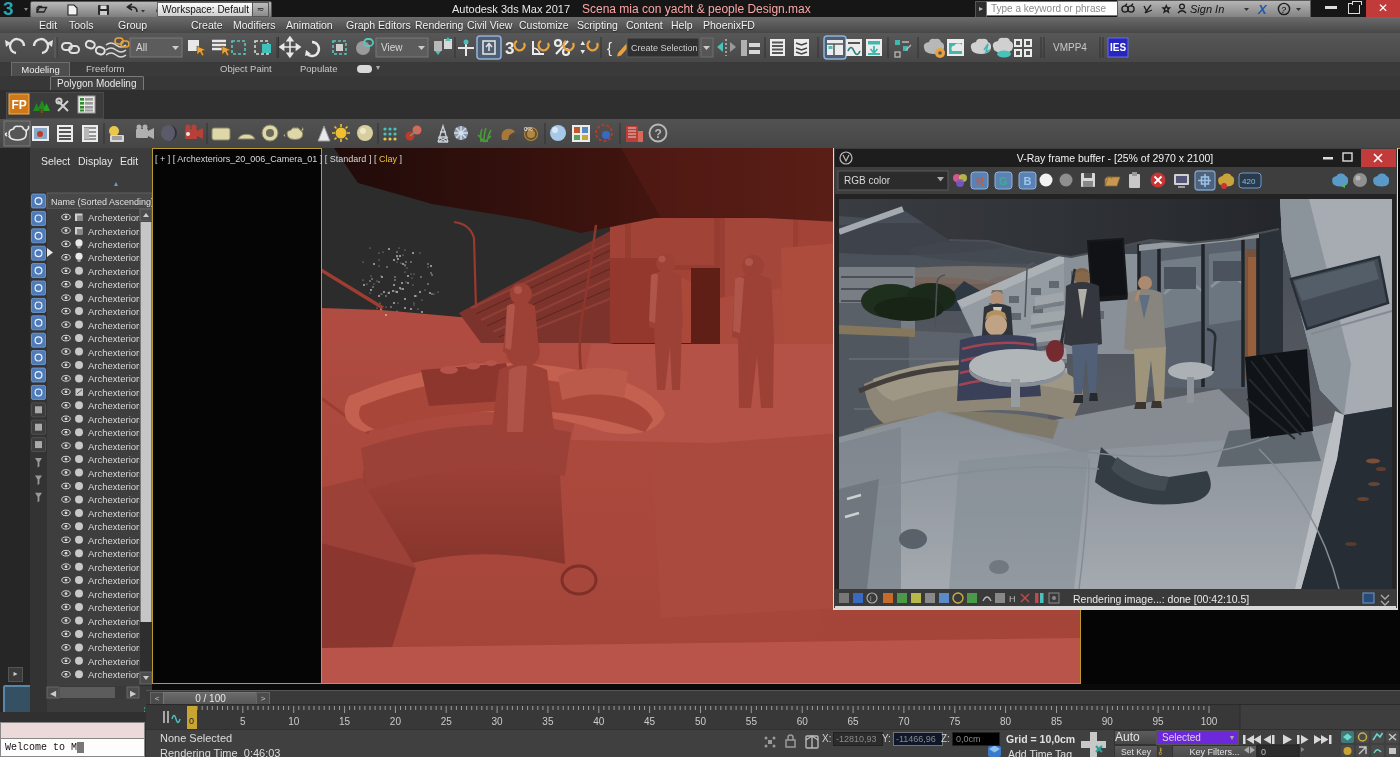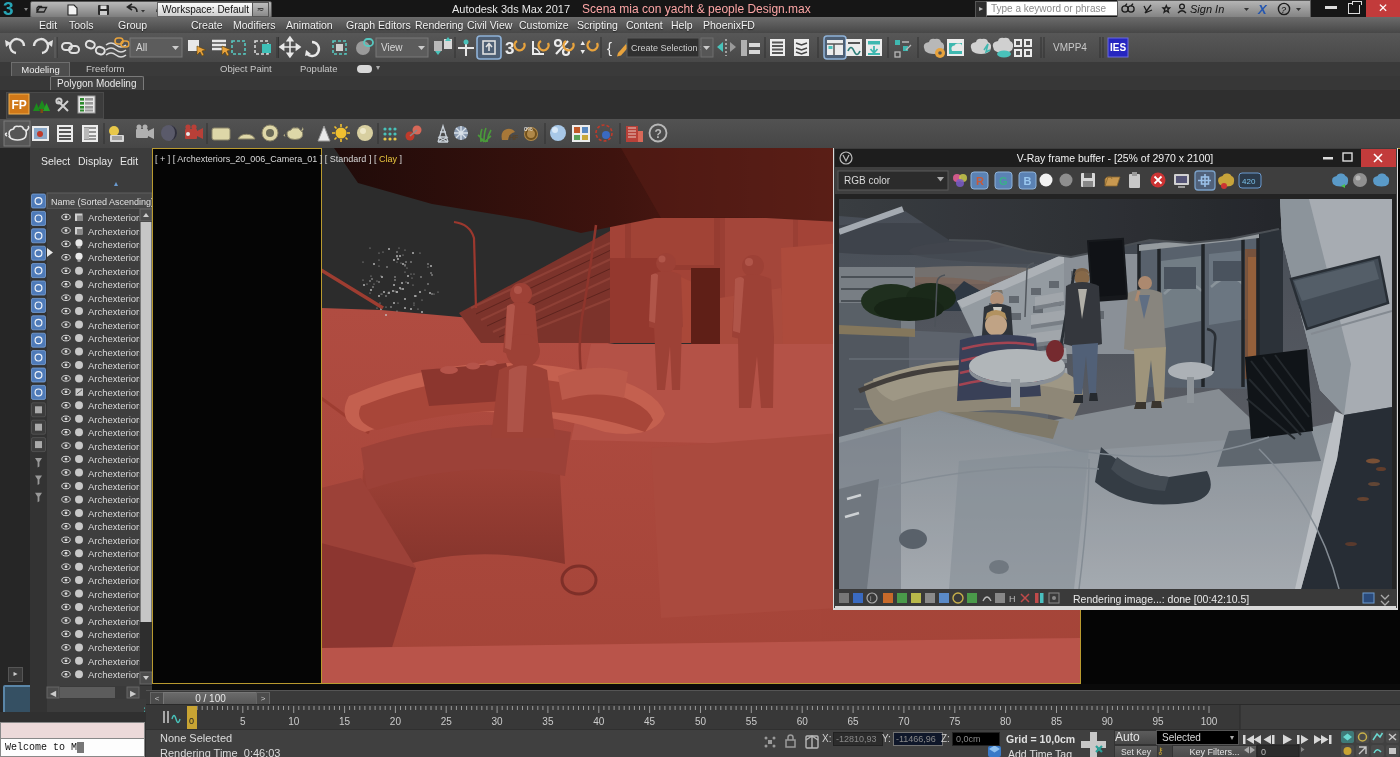--- a/index.html
+++ b/index.html
@@ -926,21 +926,21 @@
   <div class="abs" style="left:822px;top:3px;font-size:10px;color:#cfcfcf;">X:</div>
   <div class="abs" style="left:833px;top:2px;width:44px;height:12px;background:#2c2c2c;border:1px solid #222;color:#8a8a8a;font-size:9px;line-height:12px;padding:0 2px;overflow:hidden;">-12810,93</div>
   <div class="abs" style="left:882px;top:3px;font-size:10px;color:#cfcfcf;">Y:</div>
   <div class="abs" style="left:893px;top:2px;width:44px;height:12px;background:#0f172a;border:1px solid #737373;color:#8a8a8a;font-size:9px;line-height:12px;padding:0 2px;overflow:hidden;">-11466,96</div>
   <div class="abs" style="left:941px;top:3px;font-size:10px;color:#cfcfcf;">Z:</div>
   <div class="abs" style="left:952px;top:2px;width:40px;height:12px;background:#000000;border:1px solid #222;color:#8a8a8a;font-size:9px;line-height:12px;padding:0 3px;">0,0cm</div>
   <div class="abs" style="left:1006px;top:3px;font-size:10.5px;color:#e0e0e0;font-weight:bold;">Grid = 10,0cm</div>
   <div class="abs" style="left:1008px;top:18px;font-size:10.5px;color:#e0e0e0;">Add Time Tag</div>
   <div class="abs" style="left:1114px;top:0px;width:42px;height:13px;background:linear-gradient(#5c5c5c,#474747);border:1px solid #333;color:#e4e4e4;font-size:12px;text-align:left;line-height:13px;">Auto Key</div>
   <div class="abs" style="left:1114px;top:15px;width:42px;height:13px;background:linear-gradient(#5c5c5c,#474747);border:1px solid #333;color:#e4e4e4;font-size:8.5px;text-align:center;line-height:13px;">Set Key</div>
-  <div class="abs" style="left:1156px;top:0px;width:76px;height:13px;background:#000000;border:1px solid #555;color:#d8d8d8;font-size:10px;line-height:13px;padding-left:5px;">Selected<span style="float:right;margin-right:4px;font-size:8px;color:#aaa;">▾</span></div>
+  <div class="abs" style="left:1156px;top:0px;width:76px;height:13px;background:#6d28d9;border:1px solid #555;color:#d8d8d8;font-size:10px;line-height:13px;padding-left:5px;">Selected<span style="float:right;margin-right:4px;font-size:8px;color:#aaa;">▾</span></div>
   <div class="abs" style="left:1157px;top:16px;width:13px;height:12px;color:#c8a433;font-size:9px;">⚷</div>
   <div class="abs" style="left:1172px;top:15px;width:83px;height:13px;background:linear-gradient(#5c5c5c,#474747);border:1px solid #333;color:#e4e4e4;font-size:9px;text-align:center;line-height:13px;">Key Filters...</div>
   <svg class="abs" style="left:1242px;top:0;" width="158" height="28" viewBox="0 0 158 28">
     <g fill="#d8d8d8">
       <path d="M1 5 h2.5 v9 h-2.5 z M12 5 l-7.5 4.5 l7.5 4.5 z M19 5 l-7.5 4.5 l7.5 4.5 z"></path>
       <path d="M29 5 l-7.5 4.5 l7.5 4.5 z M30 5 h2.5 v9 h-2.5 z"></path>
       <path d="M41 4.5 l9 5 l-9 5 z"></path>
       <path d="M55 5 h2.5 v9 h-2.5 z M59 5 l7.5 4.5 l-7.5 4.5 z"></path>
       <path d="M72 5 l7.5 4.5 l-7.5 4.5 z M79 5 l7.5 4.5 l-7.5 4.5 z M87 5 h2.5 v9 h-2.5 z"></path>
       <path d="M2 20 l5-3.5 v7 z M8 16.5 l5 3.5 l-5 3.5 z" fill="#aaa"></path>

